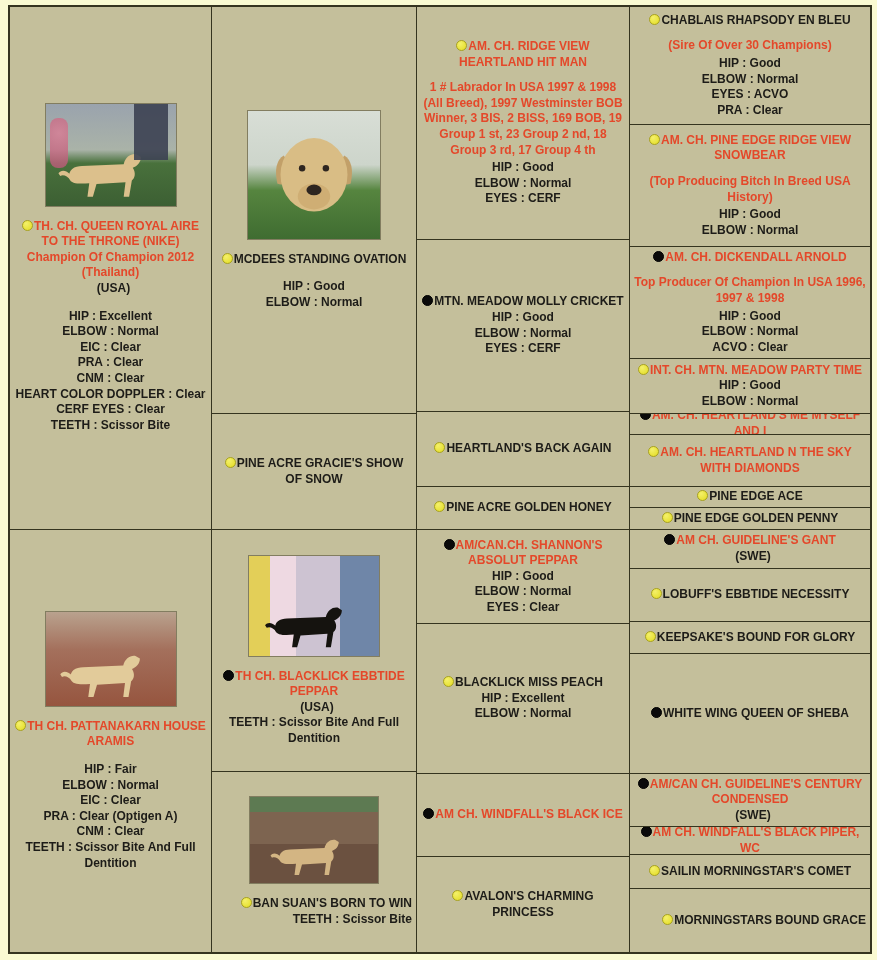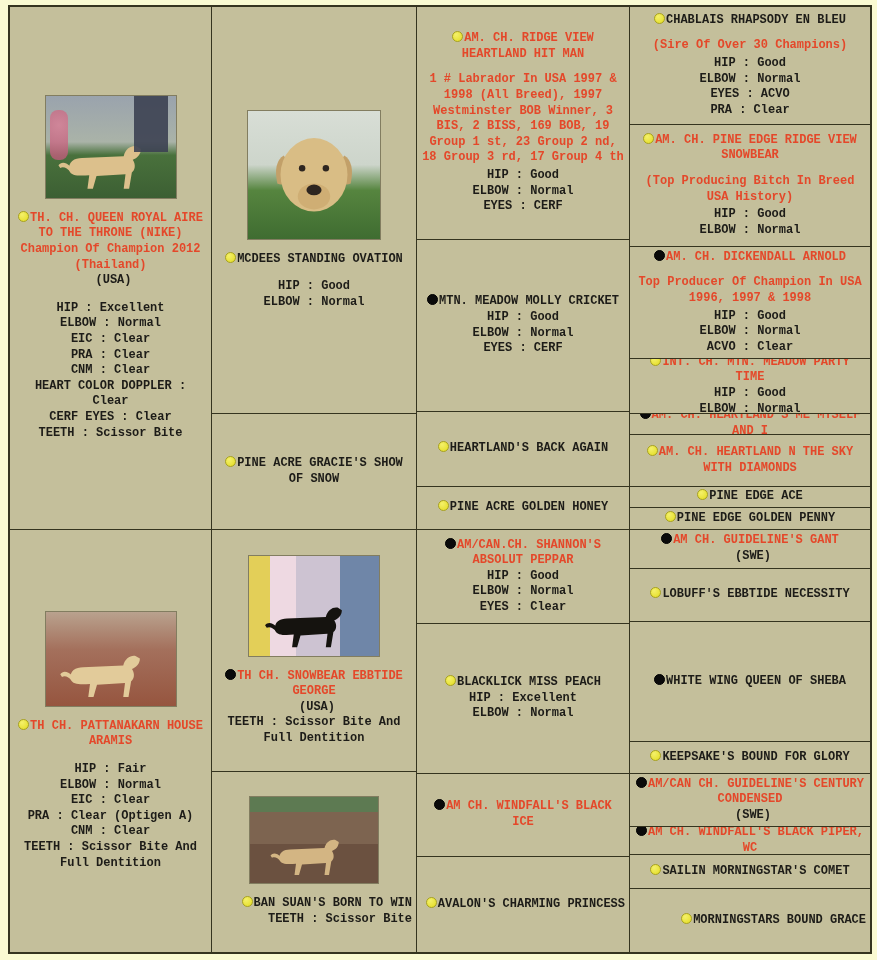--- a/index.html
+++ b/index.html
@@ -9,21 +9,21 @@
     --line:#35341f;
     --red:#e4482a;
     --ink:#1d1c18;
   }
   *{box-sizing:border-box;}
   body{margin:0;background:var(--page);font-family:"Liberation Sans",sans-serif;}
   .page{width:877px;height:960px;background:var(--page);padding:5px 0 0 8px;}
   .ptable{display:flex;width:864px;border:2px solid var(--line);background:var(--cell);}
   .col{display:flex;flex-direction:column;}
   .col1{width:202px}.col2{width:205px}.col3{width:213px}.col4{width:240px}
-  .col .cell{border-bottom:1px solid var(--line);border-right:1px solid var(--line);font-family:Liberation Mono, monospace;}
+  .col .cell{border-bottom:1px solid var(--line);border-right:1px solid var(--line);}
   .col:last-child .cell{border-right:none;}
   .col .cell:last-child{border-bottom:none;align-items:flex-end;}
   .cell{
     background:var(--cell);display:flex;flex-direction:column;justify-content:center;
     align-items:center;text-align:center;padding:2px 4px;overflow:hidden;
     font-size:12px;font-weight:bold;color:var(--ink);line-height:1.3;
   }
   
   .hA0{height:523px}.hA1{height:422px}
   
@@ -125,21 +125,21 @@
     <div class="cell hB1">
       <div class="nameline"><span class="dot" data-marker="yellow"></span><span class="nm" data-color="black">PINE ACRE GRACIE'S SHOW OF SNOW</span></div>
     </div>
     <div class="cell hB2 tight-details">
       <div class="photo photo-george" title="Black Labrador standing with handler indoors">
         <svg width="108" height="54" viewBox="0 0 120 64">
           <path fill="#15130f" d="M14 36 C12 26 20 22 28 22 L74 20 C76 12 82 8 88 9 L93 12 C93 18 89 22 84 24 C88 30 86 36 83 38 L80 56 L74 56 L76 40 L44 42 L40 56 L34 56 L36 41 C26 42 16 42 14 36 Z"></path>
           <path fill="#15130f" d="M16 32 C10 26 5 26 2 30 L4 33 C8 31 12 34 15 37 Z"></path>
         </svg>
       </div>
-      <div class="nameline"><span class="dot" data-marker="black"></span><span class="nm" data-color="red">TH CH. SNOWBEAR EBBTIDE GEORGE</span></div>
+      <div class="nameline"><span class="dot" data-marker="black"></span><span class="nm" data-color="red">TH CH. BLACKLICK EBBTIDE PEPPAR</span></div>
       <div class="sub lines">(USA)</div>
       <div class="details lines">TEETH : Scissor Bite And Full Dentition</div>
     </div>
     <div class="cell hB3 tight-details">
       <div class="photo photo-bansuan" title="Yellow Labrador standing outdoors in dappled shade">
         <svg width="100" height="48" viewBox="0 0 120 64">
           <path fill="#d3b583" d="M14 36 C12 26 20 22 28 22 L74 20 C76 12 82 8 88 9 L93 12 C93 18 89 22 84 24 C88 30 86 36 83 38 L80 56 L74 56 L76 40 L44 42 L40 56 L34 56 L36 41 C26 42 16 42 14 36 Z"></path>
           <path fill="#d3b583" d="M16 32 C10 26 5 26 2 30 L4 33 C8 31 12 34 15 37 Z"></path>
         </svg>
       </div>
@@ -226,25 +226,25 @@
     <div class="cell hD7">
       <div class="nameline"><span class="dot" data-marker="yellow"></span><span class="nm" data-color="black">PINE EDGE GOLDEN PENNY</span></div>
     </div>
     <div class="cell hD8">
       <div class="nameline"><span class="dot" data-marker="black"></span><span class="nm" data-color="red">AM CH. GUIDELINE'S GANT</span></div>
       <div class="sub lines">(SWE)</div>
     </div>
     <div class="cell hD9">
       <div class="nameline"><span class="dot" data-marker="yellow"></span><span class="nm" data-color="black">LOBUFF'S EBBTIDE NECESSITY</span></div>
     </div>
+    <div class="cell hD10">
+      <div class="nameline"><span class="dot" data-marker="yellow"></span><span class="nm" data-color="black">KEEPSAKE'S BOUND FOR GLORY</span></div>
+    </div>
     <div class="cell hD11">
       <div class="nameline"><span class="dot" data-marker="black"></span><span class="nm" data-color="black">WHITE WING QUEEN OF SHEBA</span></div>
-    </div>
-    <div class="cell hD10">
-      <div class="nameline"><span class="dot" data-marker="yellow"></span><span class="nm" data-color="black">KEEPSAKE'S BOUND FOR GLORY</span></div>
     </div>
     <div class="cell hD12">
       <div class="nameline"><span class="dot" data-marker="black"></span><span class="nm" data-color="red">AM/CAN CH. GUIDELINE'S CENTURY CONDENSED</span></div>
       <div class="sub lines">(SWE)</div>
     </div>
     <div class="cell hD13">
       <div class="nameline"><span class="dot" data-marker="black"></span><span class="nm" data-color="red">AM CH. WINDFALL'S BLACK PIPER, WC</span></div>
     </div>
     <div class="cell hD14">
       <div class="nameline"><span class="dot" data-marker="yellow"></span><span class="nm" data-color="black">SAILIN MORNINGSTAR'S COMET</span></div>

